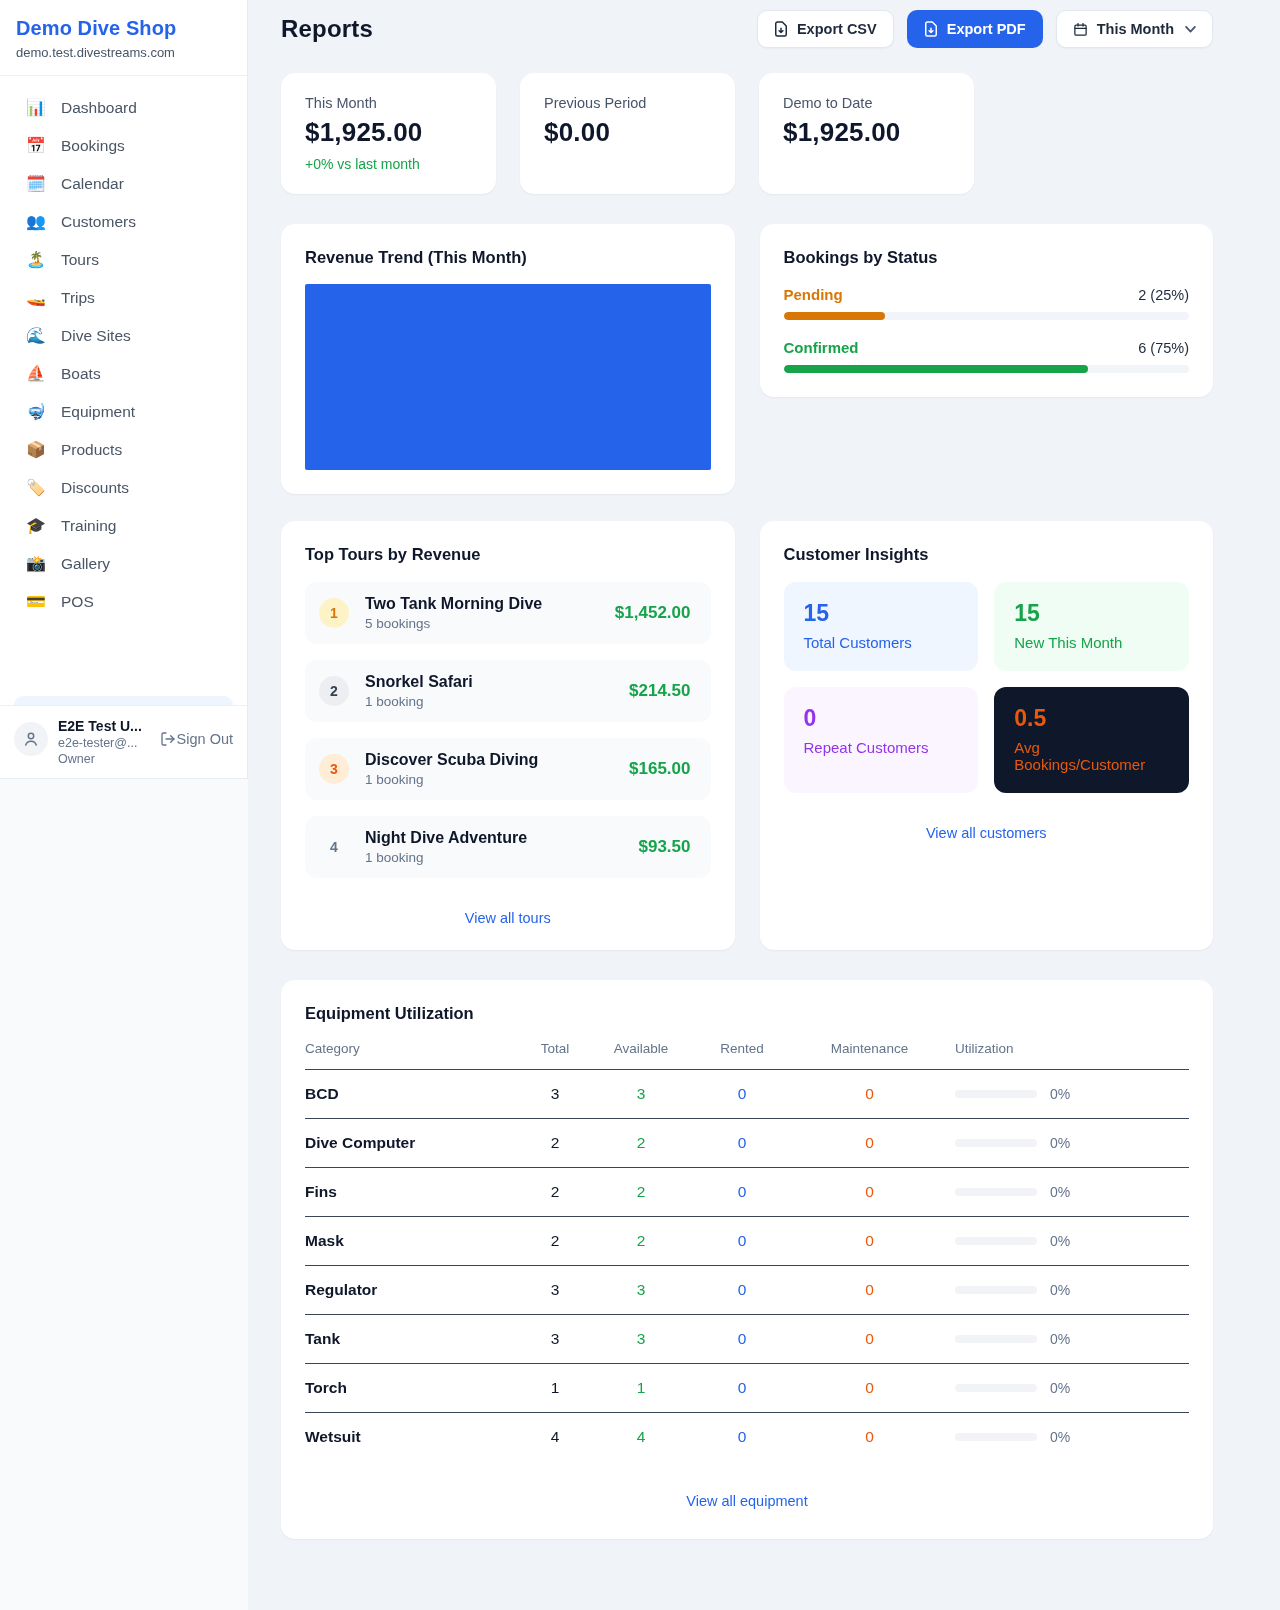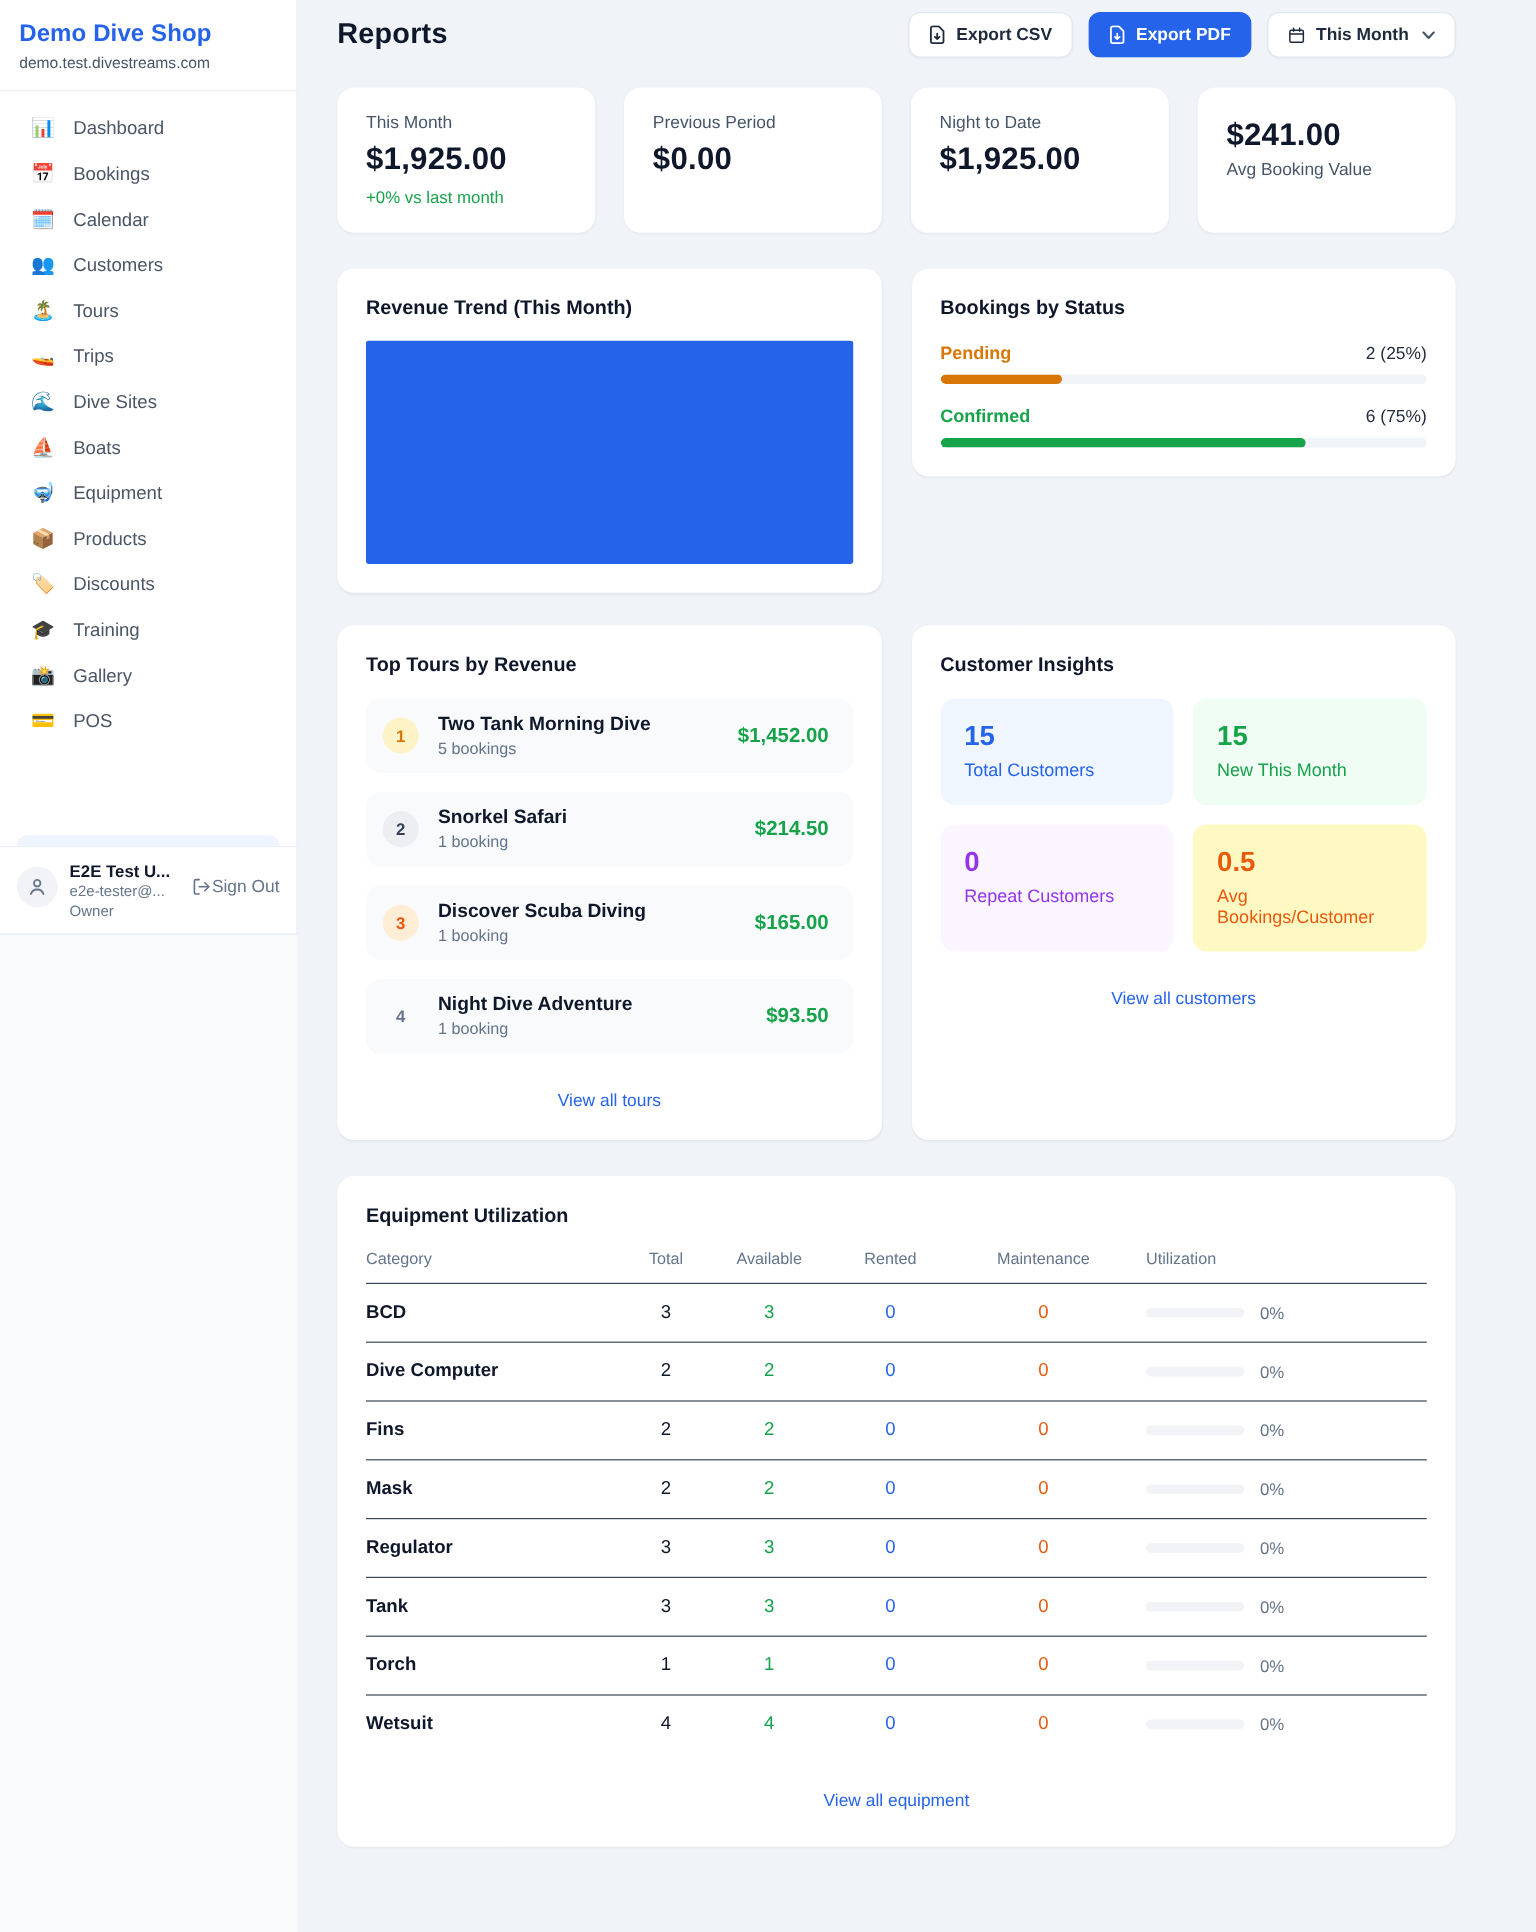--- a/index.html
+++ b/index.html
@@ -227,26 +227,22 @@
       <div class="card stat">
         <div class="stat-label">This Month</div>
         <div class="stat-value">$1,925.00</div>
         <div class="stat-delta">+0% vs last month</div>
       </div>
       <div class="card stat">
         <div class="stat-label">Previous Period</div>
         <div class="stat-value">$0.00</div>
       </div>
       <div class="card stat">
-        <div class="stat-label">Night to Date</div>
+        <div class="stat-label">Demo to Date</div>
         <div class="stat-value">$1,925.00</div>
-      </div>
-      <div class="card stat">
-        <div class="stat-value first">$241.00</div>
-        <div class="stat-label below">Avg Booking Value</div>
       </div>
     </div>
 
   <div class="grid2 row2">
     <section class="card panel">
       <h2 class="panel-title">Revenue Trend (This Month)</h2>
       <div class="chart-block" id="revChart" style="background: rgb(37, 99, 235); width: 100%;"></div>
     </section>
     <section class="card panel">
       <h2 class="panel-title">Bookings by Status</h2>
@@ -320,21 +316,21 @@
      <div class="tile-label" style="color:#2563eb">Total Customers</div>
    </div>
           <div class="tile" style="background:#f0fdf4">
      <div class="tile-val" style="color:#16a34a">15</div>
      <div class="tile-label" style="color:#16a34a">New This Month</div>
    </div>
           <div class="tile" style="background:#faf5ff">
      <div class="tile-val" style="color:#9333ea">0</div>
      <div class="tile-label" style="color:#9333ea">Repeat Customers</div>
    </div>
-          <div class="tile" style="background:#fef9c3">
+          <div class="tile" style="background:#0f172a">
      <div class="tile-val" style="color:#ea580c">0.5</div>
      <div class="tile-label" style="color:#ea580c">Avg Bookings/Customer</div>
    </div>
         </div>
       <a class="view-all">View all customers</a>
     </section>
   </div>
 
   <section class="card equip">
     <h2 class="panel-title">Equipment Utilization</h2>

